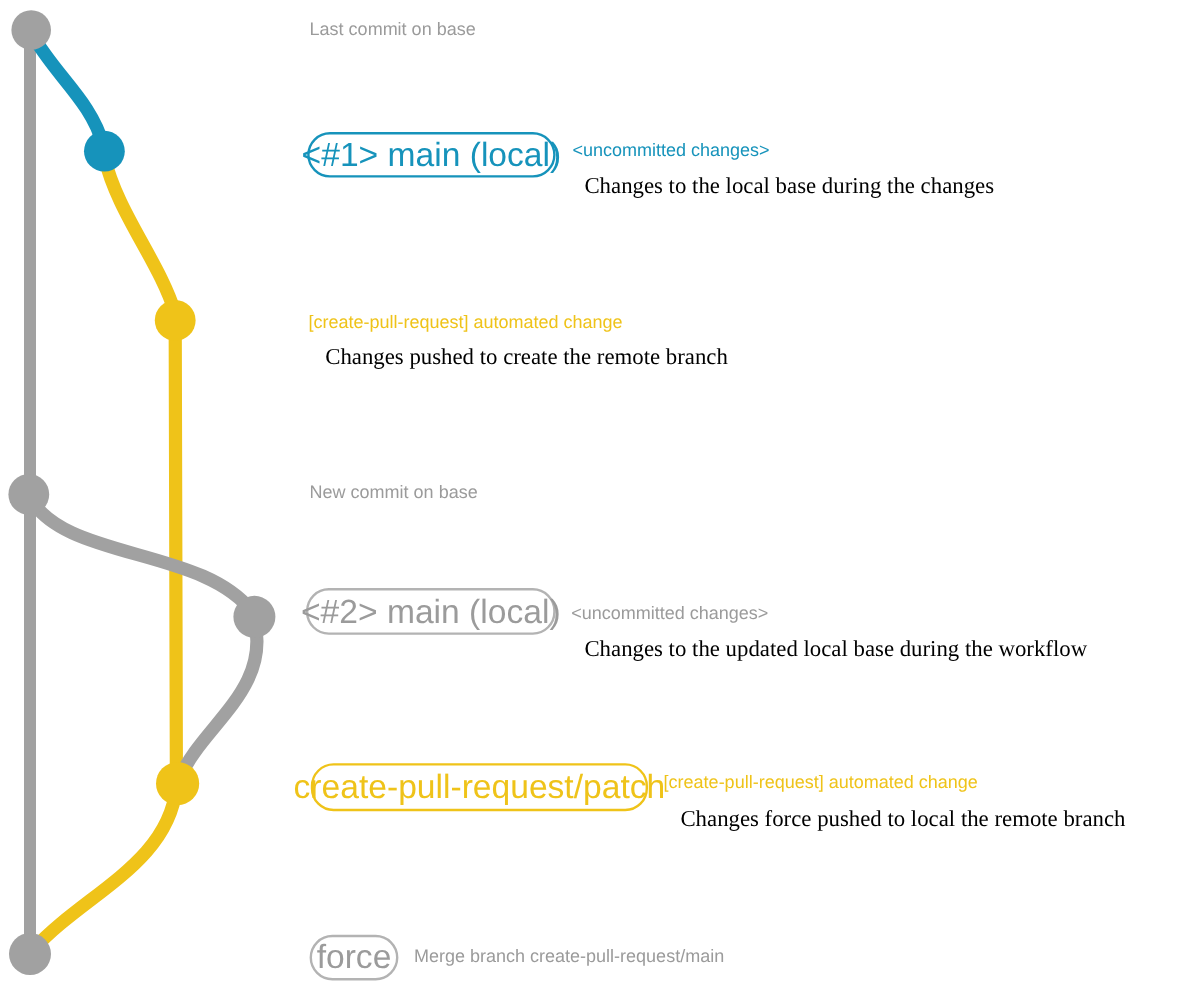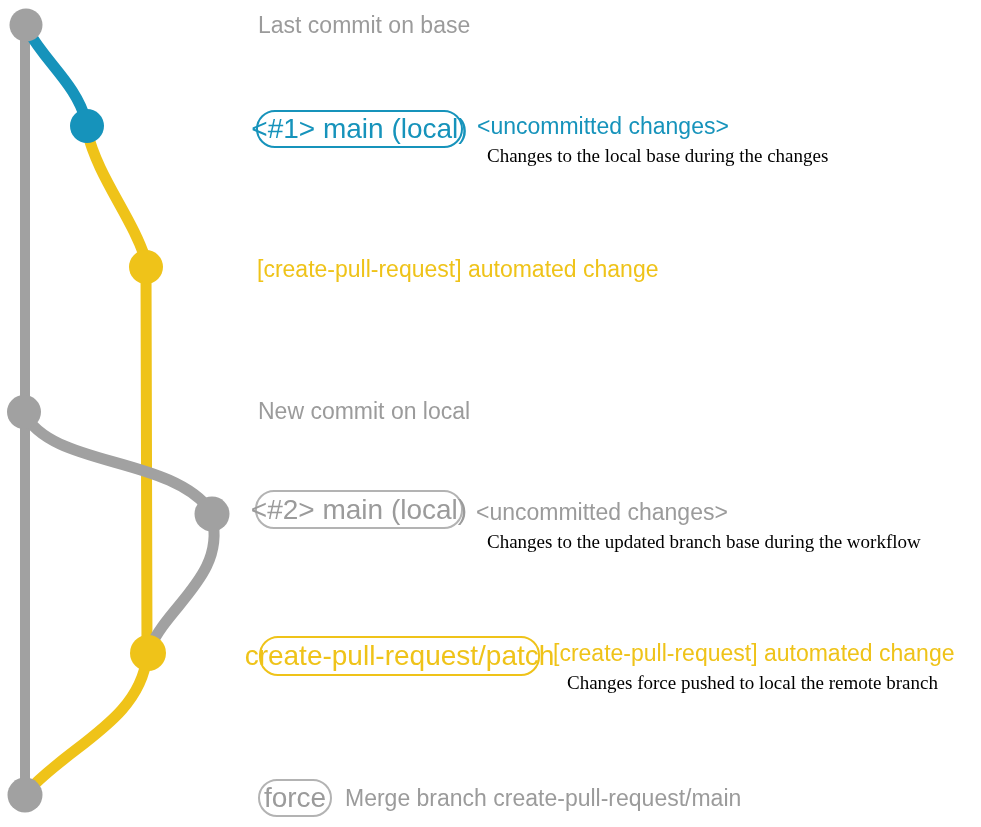--- a/index.html
+++ b/index.html
@@ -8,21 +8,21 @@
     width: 981px;
     height: 827px;
     background: #ffffff;
     overflow: hidden;
   }
   #graph-svg { position: absolute; left: 0; top: 0; }
 
   .label {
     position: absolute;
     font-family: "Liberation Sans", sans-serif;
-    font-size: 23px;
+    font-size: 15px;
     line-height: 26px;
     white-space: nowrap;
   }
   .note {
     position: absolute;
     font-family: "Liberation Serif", serif;
     font-size: 19px;
     line-height: 22px;
     color: #000000;
     white-space: nowrap;
@@ -77,26 +77,27 @@
     <circle cx="25" cy="795" r="17.5" style="fill:var(--gray)"></circle>
   </svg>
 
   <div class="label c-gray" style="left:258px; top:12px;">Last commit on base</div>
 
   <div class="pill pill-blue" style="left:256px; top:110px; width:207px; height:38px;">&lt;#1&gt; main (local)</div>
   <div class="label c-blue" style="left:477px; top:113px;">&lt;uncommitted changes&gt;</div>
   <div class="note" style="left:487px; top:145px;">Changes to the local base during the changes</div>
 
   <div class="label c-yellow" style="left:257px; top:256px;">[create-pull-request] automated change</div>
+  <div class="note" style="left:271px; top:287px;">Changes pushed to create the remote branch</div>
 
-  <div class="label c-gray" style="left:258px; top:398px;">New commit on local</div>
+  <div class="label c-gray" style="left:258px; top:398px;">New commit on base</div>
 
   <div class="pill pill-gray" style="left:255px; top:490px; width:208px; height:39px;">&lt;#2&gt; main (local)</div>
   <div class="label c-gray" style="left:476px; top:499px;">&lt;uncommitted changes&gt;</div>
-  <div class="note" style="left:487px; top:531px;">Changes to the updated branch base during the workflow</div>
+  <div class="note" style="left:487px; top:531px;">Changes to the updated local base during the workflow</div>
 
   <div class="pill pill-yellow" style="left:259px; top:636px; width:281px; height:40px;">create-pull-request/patch</div>
   <div class="label c-yellow" style="left:553px; top:640px;">[create-pull-request] automated change</div>
   <div class="note" style="left:567px; top:672px;">Changes force pushed to local the remote branch</div>
 
   <div class="pill pill-gray" style="left:258px; top:779px; width:74px; height:38px;">force</div>
   <div class="label c-gray" style="left:345px; top:785px;">Merge branch create-pull-request/main</div>
 
 </div>
 

